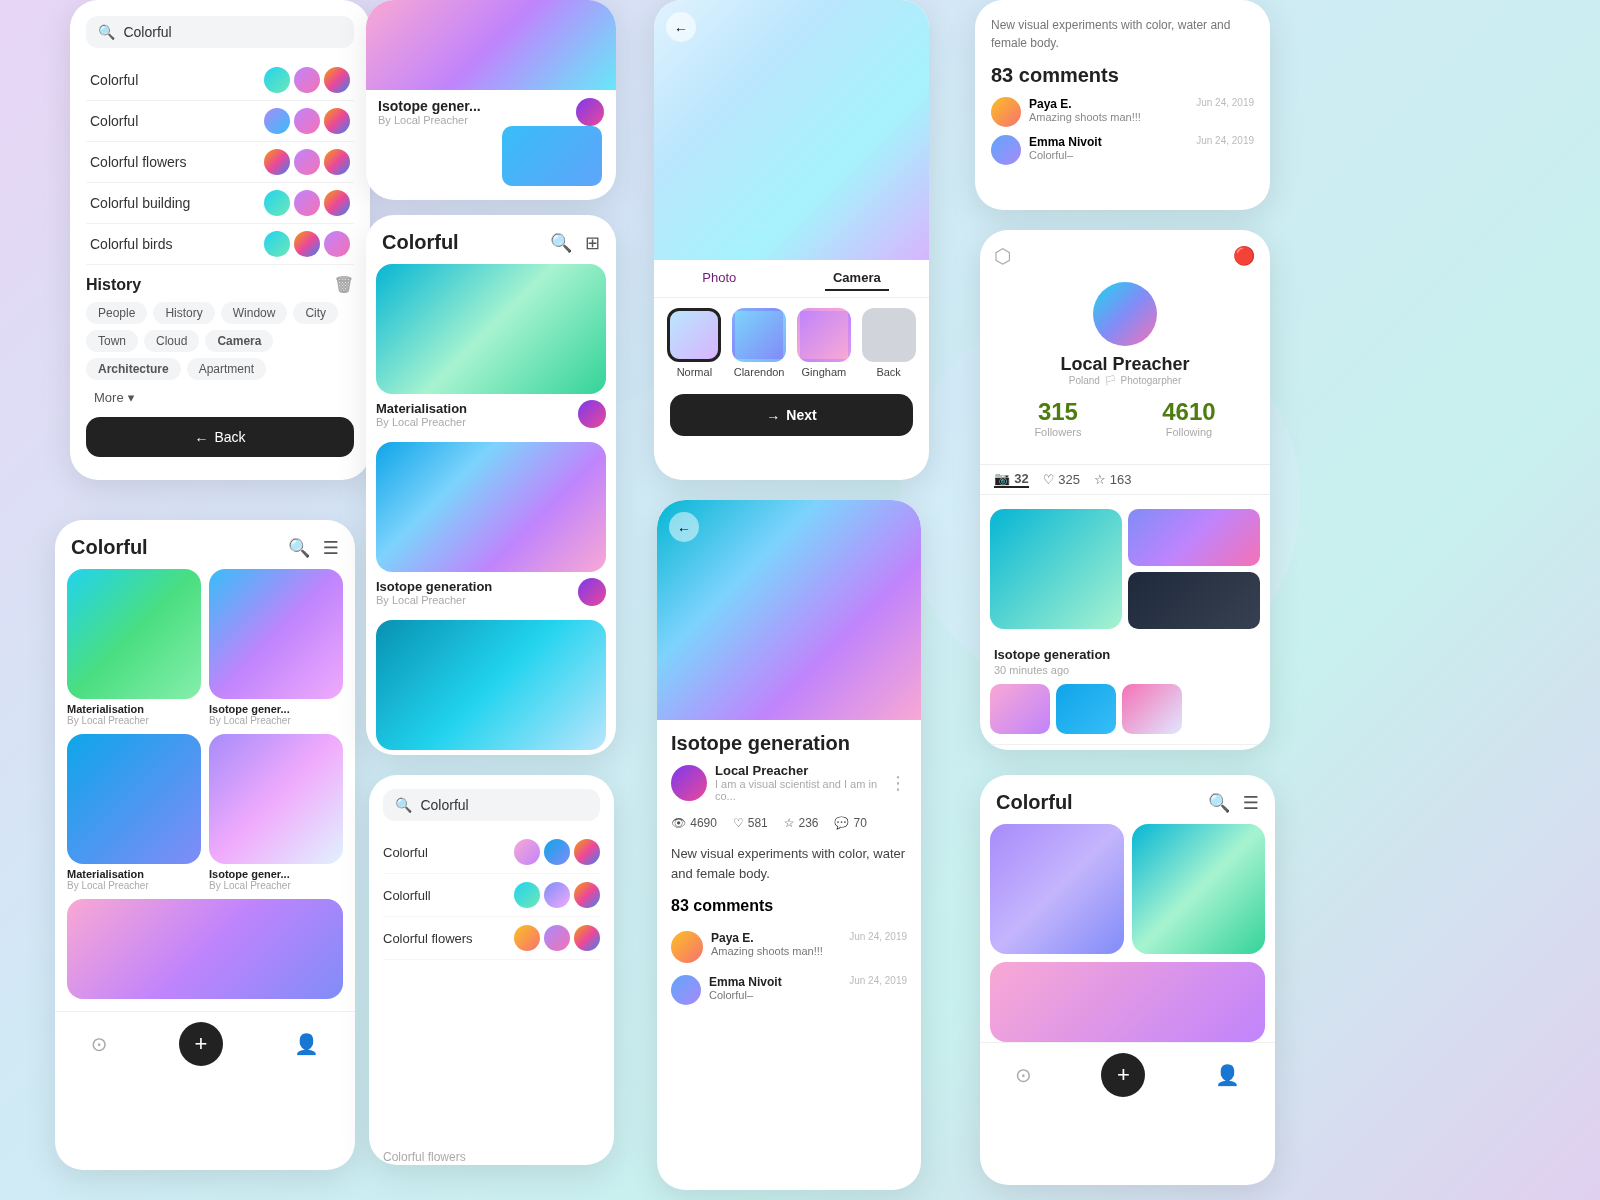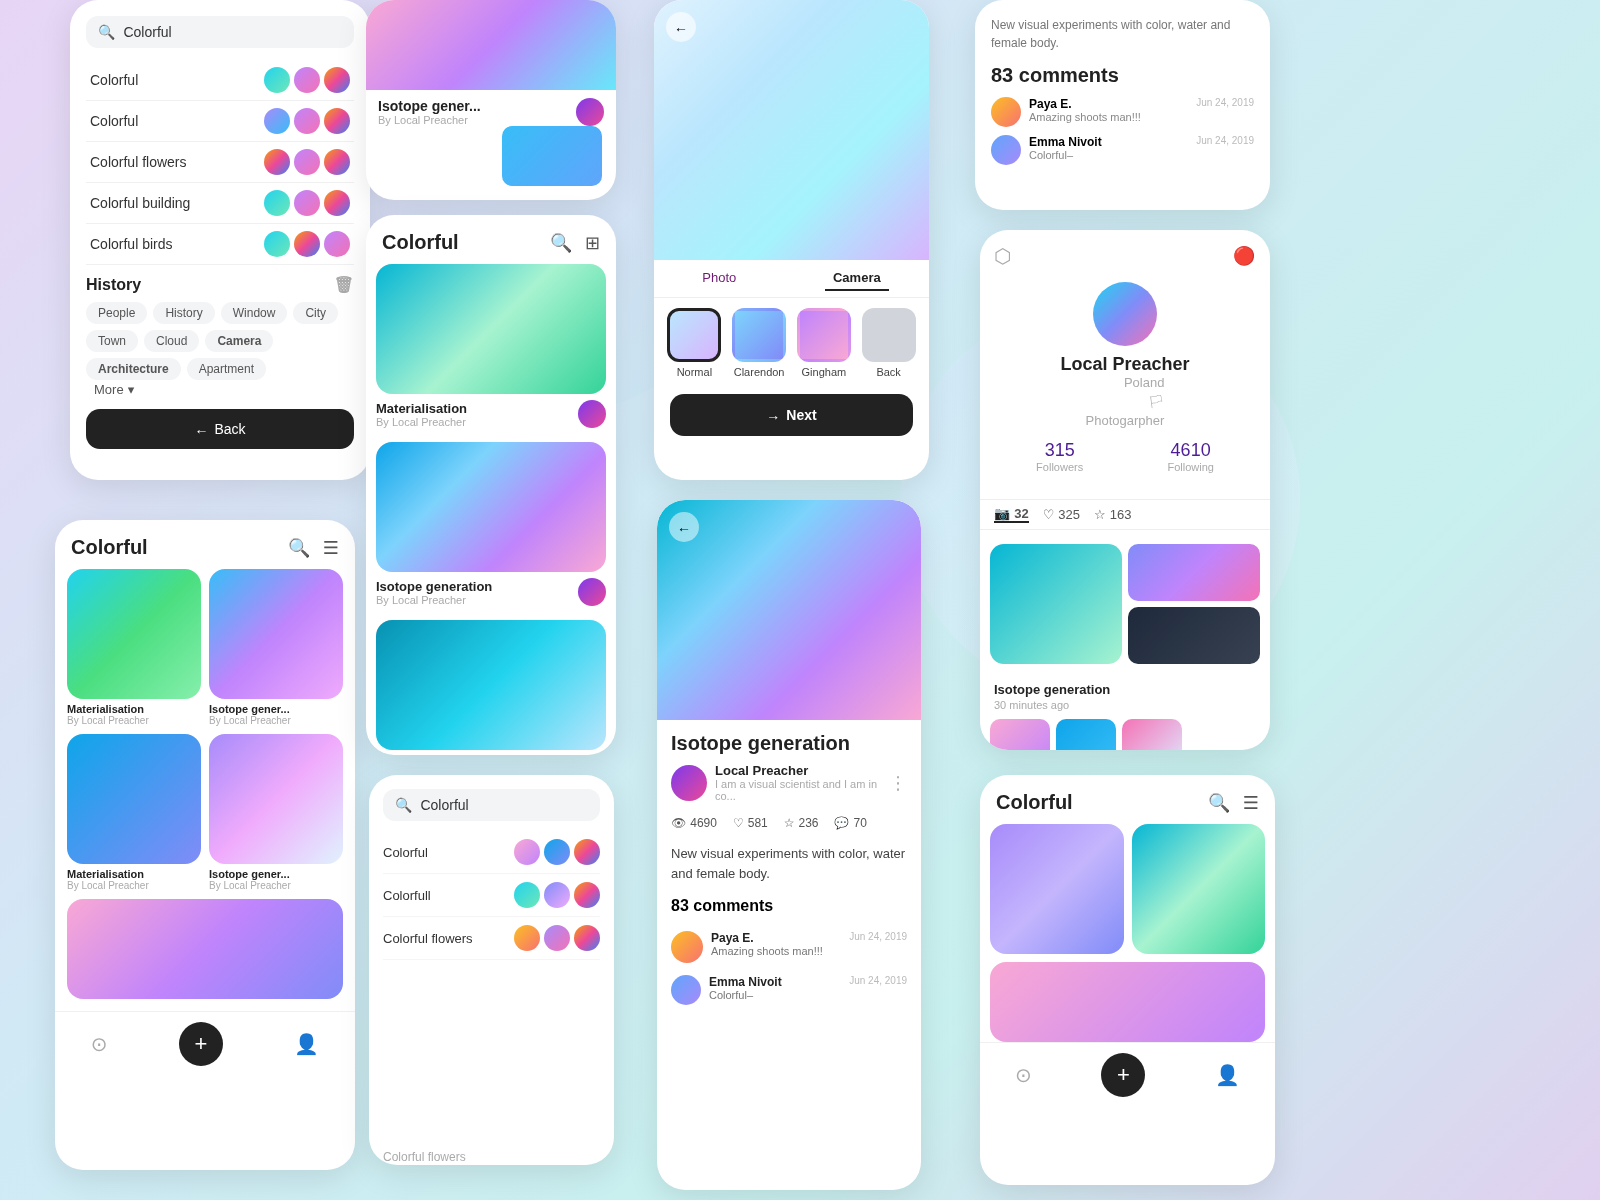--- a/index.html
+++ b/index.html
@@ -46,21 +46,21 @@
     .mini-thumb {
       width: 26px; height: 26px; border-radius: 50%;
       background: linear-gradient(135deg, #a78bfa, #38bdf8);
       overflow: hidden;
     }
     .mini-thumb.cyan { background: linear-gradient(135deg, #22d3ee, #6ee7b7); }
     .mini-thumb.purple { background: linear-gradient(135deg, #c084fc, #f472b6); }
     .mini-thumb.multi { background: linear-gradient(135deg, #f59e0b, #ec4899, #3b82f6); }
 
     .section-title { font-size: 16px; font-weight: 700; color: #222; margin: 10px 0 8px; display: flex; align-items: center; justify-content: space-between; }
-    .tag-cloud { display: flex; flex-wrap: wrap; gap: 6px; margin-bottom: 0; }
+    .tag-cloud { display: flex; flex-wrap: wrap; gap: 6px; margin-bottom: 8px; }
     .tag {
       background: #f3f4f6; border-radius: 20px;
       padding: 4px 12px; font-size: 12px; color: #555;
       cursor: pointer;
     }
     .more-btn {
       display: flex; align-items: center; gap: 4px;
       font-size: 13px; color: #555; cursor: pointer;
       padding: 2px 8px;
     }
@@ -199,24 +199,24 @@
     .profile-top { display: flex; align-items: center; justify-content: space-between; padding: 14px; }
     .hexagon-icon { font-size: 20px; color: #aaa; }
     .notif-icon { font-size: 18px; color: #e74c3c; }
     .profile-center { display: flex; flex-direction: column; align-items: center; padding: 0 14px 10px; }
     .profile-avatar {
       width: 64px; height: 64px; border-radius: 50%;
       background: linear-gradient(135deg, #22d3ee, #818cf8, #f472b6);
       margin-bottom: 8px;
     }
     .profile-name { font-size: 18px; font-weight: 700; color: #222; }
-    .profile-sub { font-size: 13px; color: #aaa; display: flex; align-items: flex-end; gap: 4px; flex-direction: column; }
+    .profile-sub { font-size: 10px; color: #aaa; display: flex; align-items: flex-end; gap: 4px; }
     .profile-stats { display: flex; justify-content: space-around; width: 100%; margin: 12px 0; }
     .pstat { text-align: center; }
-    .pstat-num { font-size: 18px; font-weight: 400; color: #4c1d95; }
+    .pstat-num { font-size: 24px; font-weight: 700; color: #4d7c0f; }
     .pstat-label { font-size: 11px; color: #aaa; }
     .engagement-row { display: flex; gap: 14px; padding: 6px 14px; align-items: center; border-top: 1px solid #eee; border-bottom: 1px solid #eee; margin: 4px 0; }
     .eng-item { display: flex; align-items: center; gap: 4px; font-size: 13px; color: #555; }
     .eng-item.active { font-weight: 700; border-bottom: 2px solid #222; }
     .post-title-small { font-size: 13px; font-weight: 700; color: #222; padding: 8px 14px 2px; }
     .post-time-small { font-size: 11px; color: #aaa; padding: 0 14px 8px; }
     .search-bar2 {
       display: flex; align-items: center;
       background: #f3f4f6; border-radius: 12px;
       padding: 8px 12px; margin: 14px 14px 10px;

